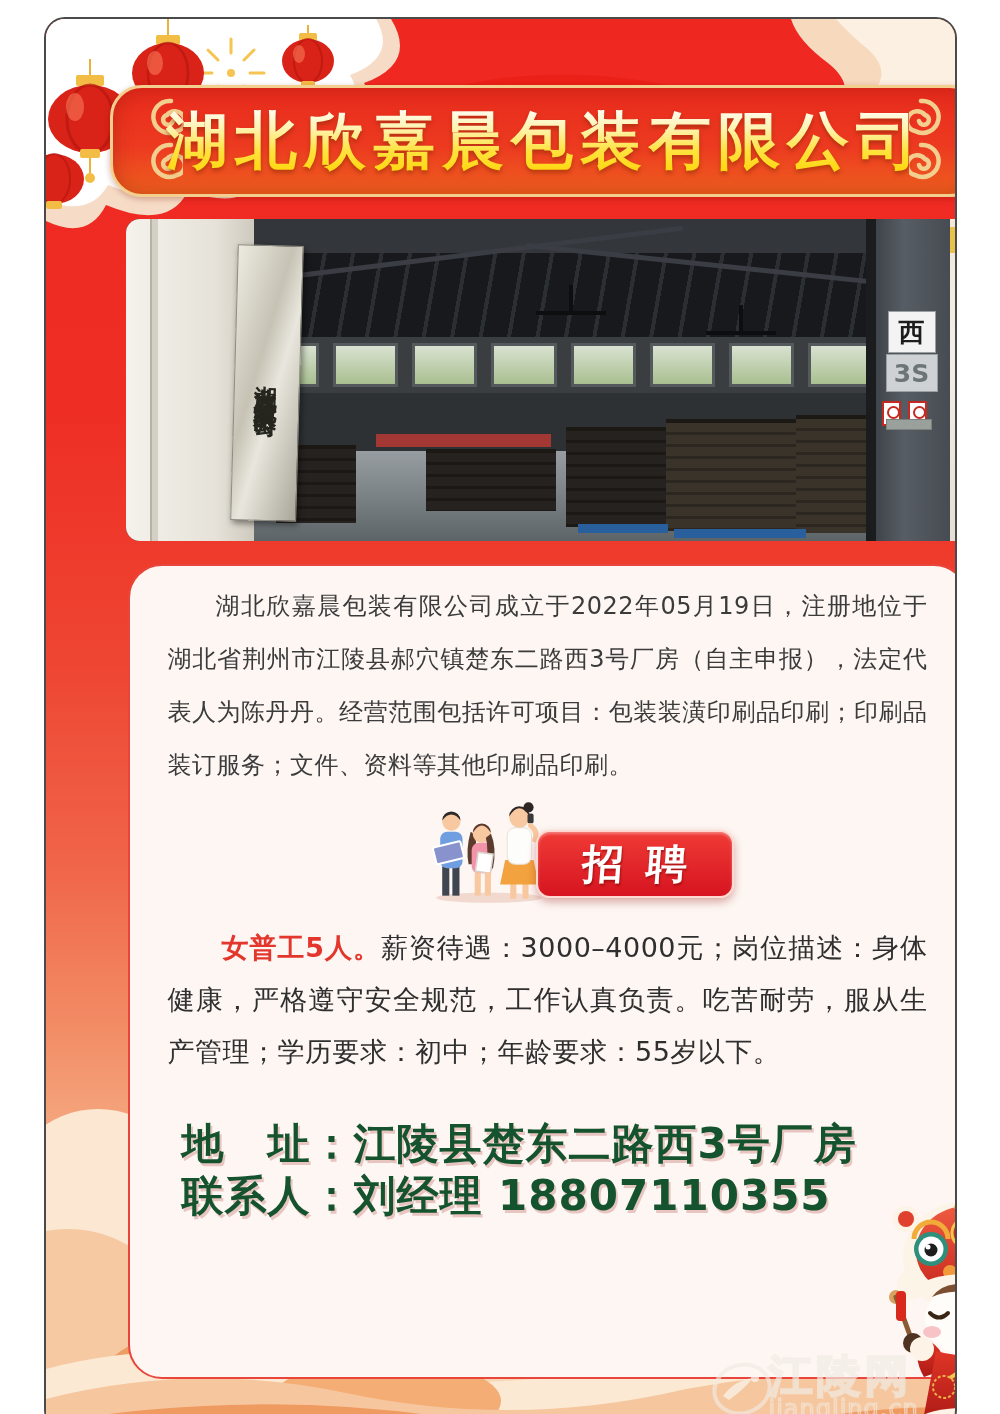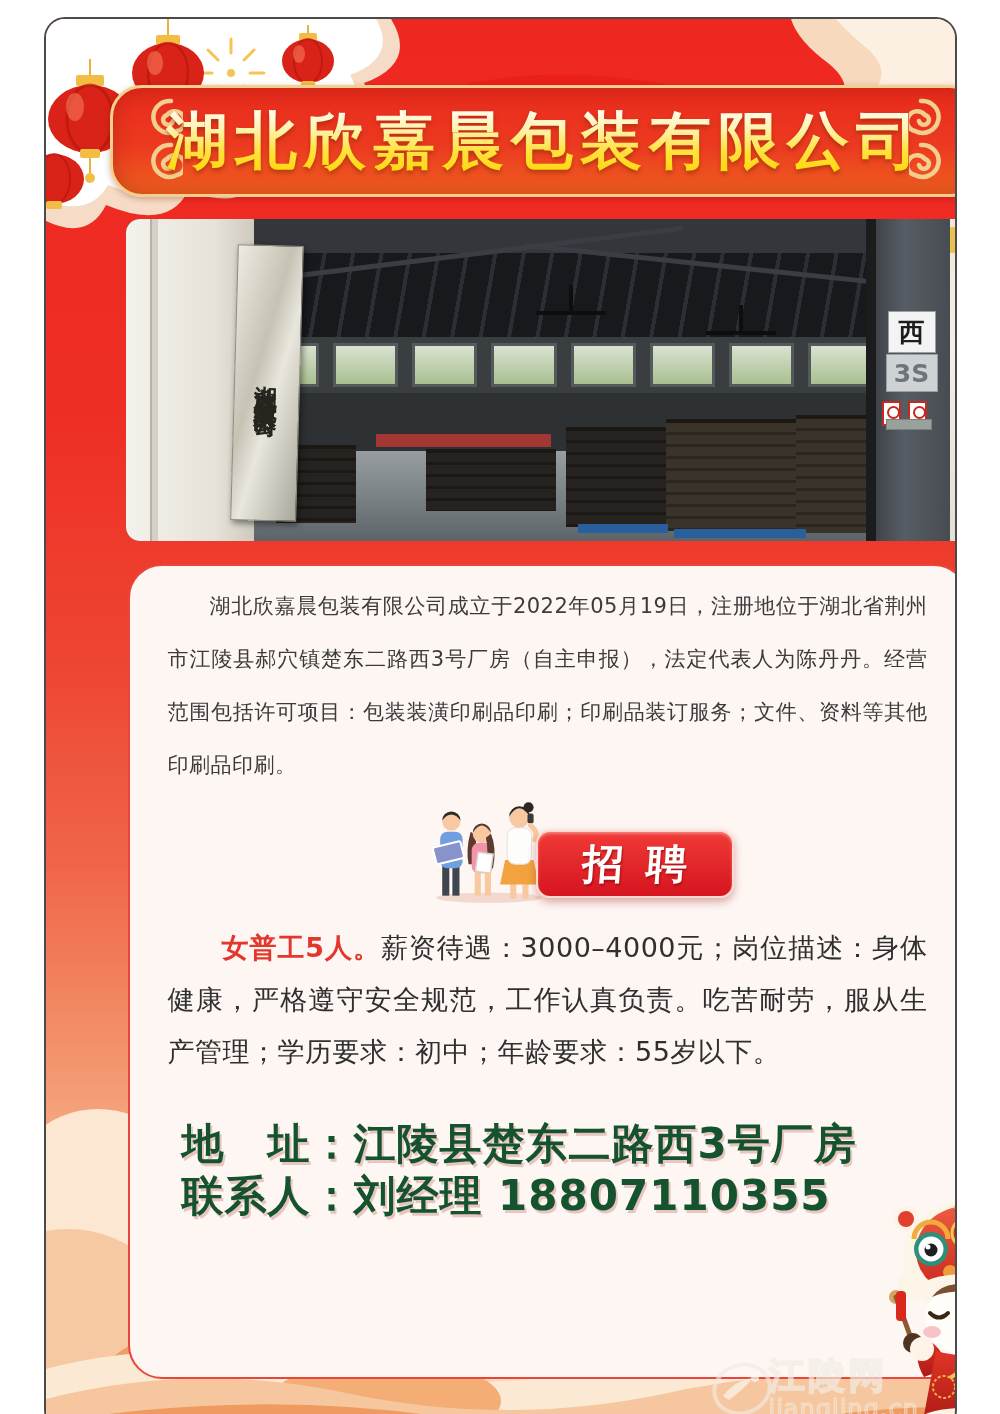--- a/index.html
+++ b/index.html
@@ -69,21 +69,21 @@
 
   
   .bottom-decor { position:absolute; left:0; top:1040px; width:1000px; height:374px; z-index:1; }
 
   
   .content-box {
     position:absolute; left:82px; top:545px; width:840px; height:815px; z-index:2;
     background:#fdf6f2; border:2px solid #ea453a; border-radius:34px;
     padding:14px 38px 0 38px;
   }
-  .intro-text { font-size:21px; line-height:53px; color:#3b3b3b; text-align:justify; text-indent:2em; letter-spacing:.5px; }
+  .intro-text { font-size:24px; line-height:53px; color:#3b3b3b; text-align:justify; text-indent:2em; letter-spacing:.5px; }
   .recruit-row { position:relative; height:112px; margin-top:6px; }
   .recruit-illustration { position:absolute; left:260px; top:2px; width:132px; height:104px; }
   .recruit-tag {
     position:absolute; left:368px; top:32px; width:198px; height:68px;
     background:linear-gradient(180deg,#f03b36 0%,#d61420 100%);
     border:2px solid #ffd9cf; border-radius:14px;
     box-shadow:0 4px 9px rgba(150,20,20,.35), inset 0 2px 3px rgba(255,255,255,.35);
     display:flex; align-items:center; justify-content:center;
   }
   .recruit-label { color:#ffffff; font-size:41px; font-weight:800; letter-spacing:.55em; text-indent:.55em; transform:skewX(-4deg); text-shadow:1px 2px 2px rgba(120,0,0,.5); }
@@ -92,21 +92,21 @@
   .job-para.second { margin-top:12px; }
   .job-title { color:#e3362c; font-weight:700; }
   .contact-block { margin-top:40px; padding-left:14px; }
   .contact-line { font-size:42px; line-height:52px; font-weight:800; color:#14532d; letter-spacing:1px; text-shadow:2px 3px 0 rgba(160,25,20,.22); white-space:pre; }
 
   
   .mascot { position:absolute; left:838px; top:1160px; width:165px; height:254px; z-index:4; }
   .watermark { position:absolute; right:6px; bottom:4px; width:240px; height:72px; z-index:5; opacity:.8; display:flex; align-items:center; }
   .wm-logo { width:66px; height:66px; flex:0 0 auto; }
   .wm-texts { margin-left:-6px; }
-  .wm-cn { font-size:36px; font-weight:800; letter-spacing:4px; color:rgba(255,255,255,.14); -webkit-text-stroke:2px rgba(240,235,228,.85); line-height:40px; }
+  .wm-cn { font-size:44px; font-weight:800; letter-spacing:4px; color:rgba(255,255,255,.14); -webkit-text-stroke:2px rgba(240,235,228,.85); line-height:40px; }
   .wm-en { font-size:24px; font-weight:400; color:rgba(255,255,255,.16); -webkit-text-stroke:1.2px rgba(240,235,228,.8); line-height:26px; letter-spacing:1px; }
 </style>
 </head>
 <body>
 
 <div class="frame">
 
   <svg class="top-decor" viewBox="0 0 1000 430">
     <path d="M330 95 Q470 30 650 72 Q560 112 465 104 Q395 128 330 95 Z" fill="#e81a10" opacity="0.55"></path>
     <path d="M700 150 Q790 118 870 150 Q800 180 700 150 Z" fill="#e81a10" opacity="0.5"></path>

